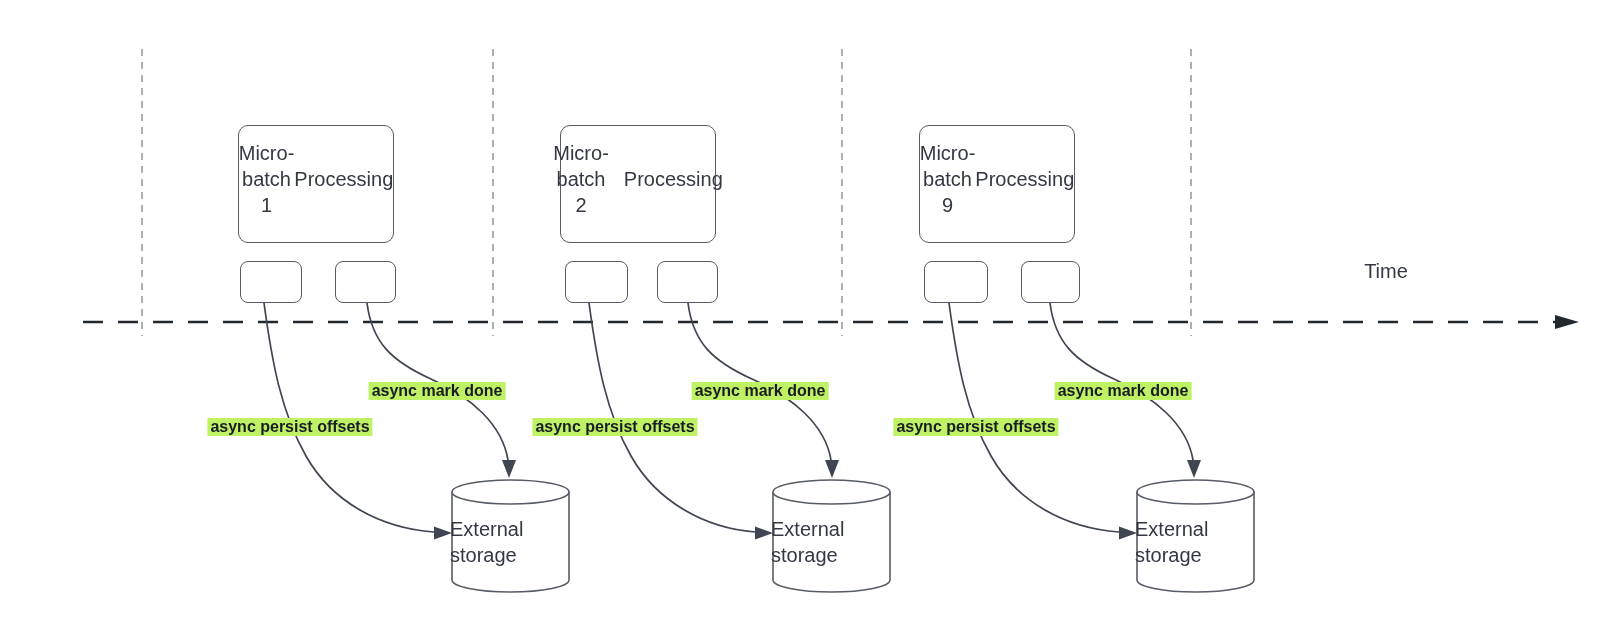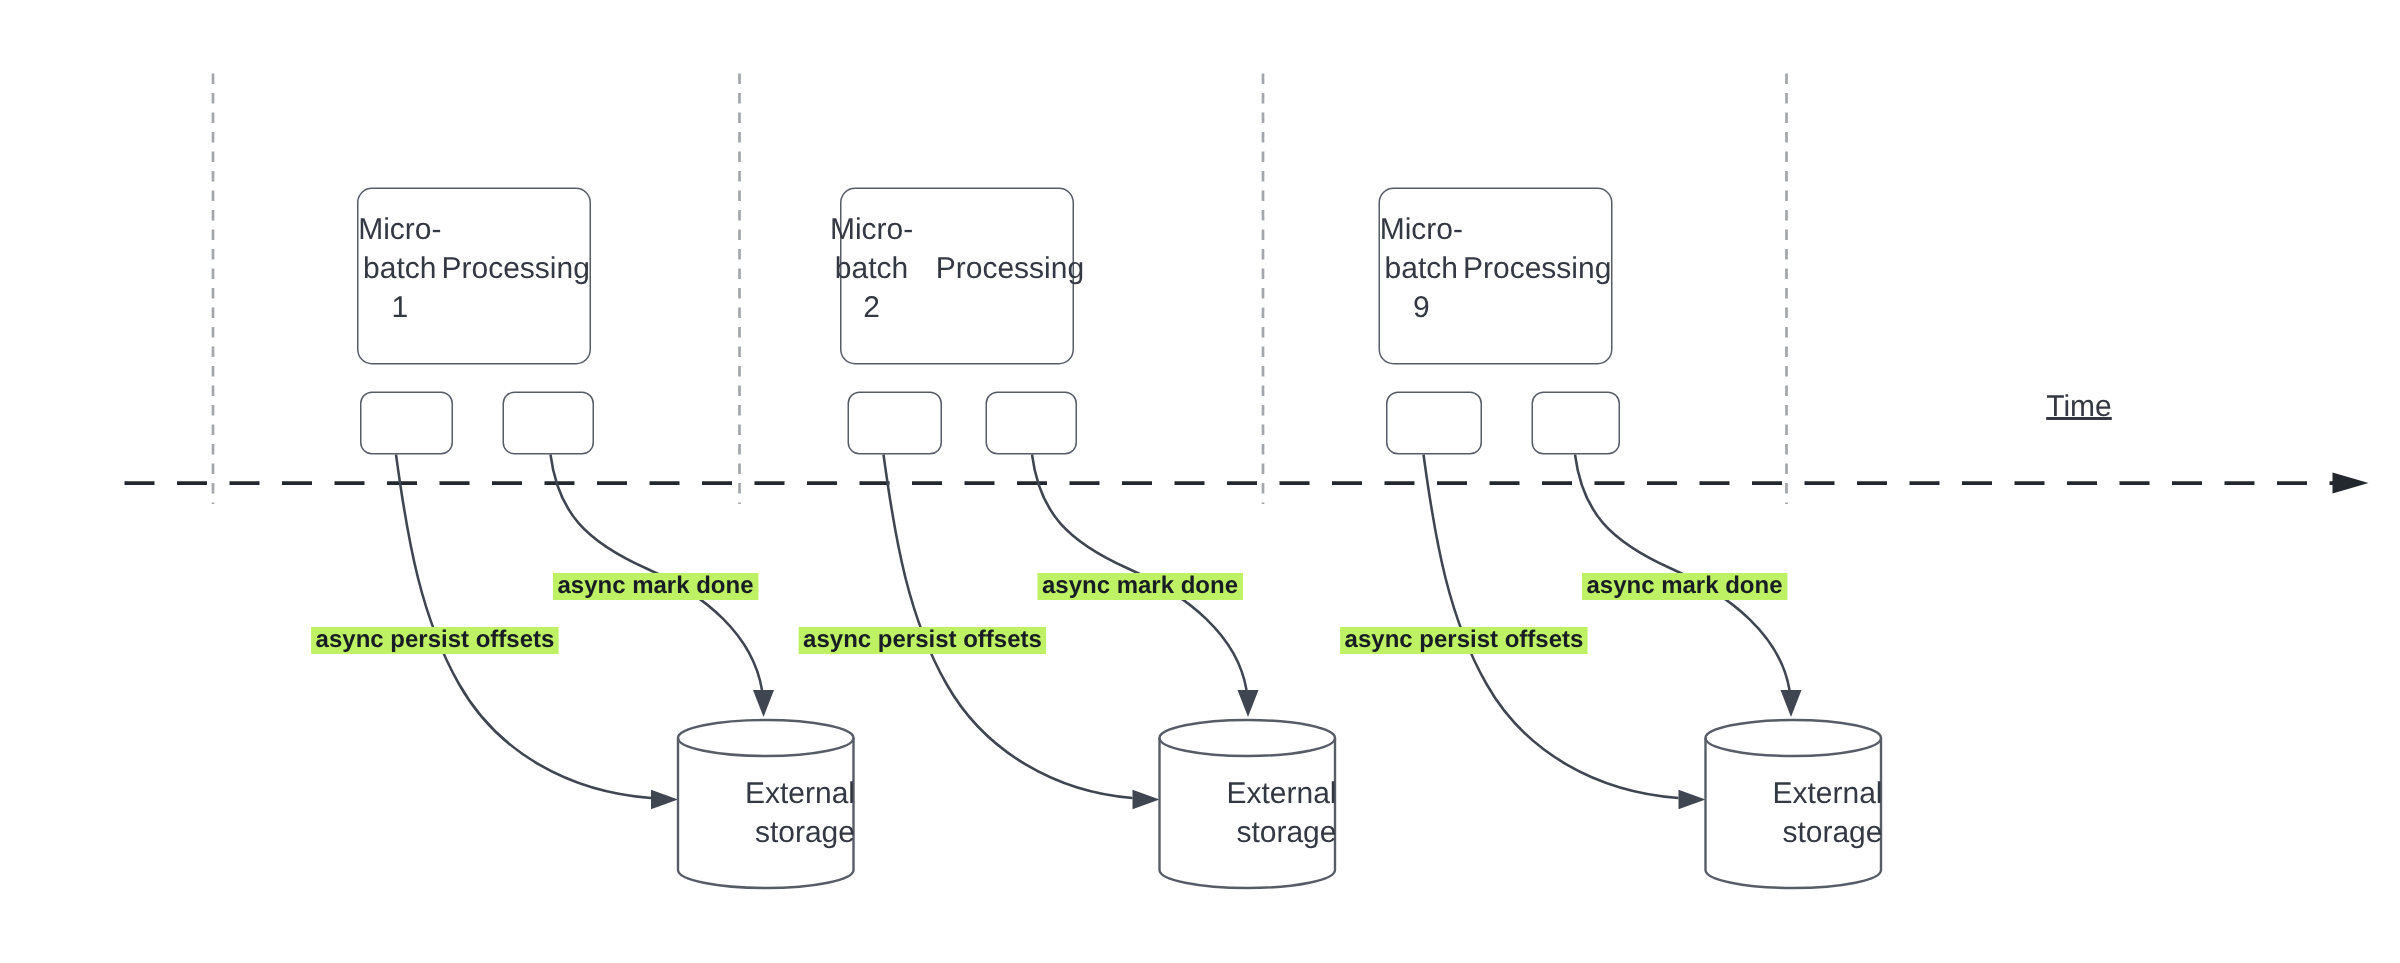--- a/index.html
+++ b/index.html
@@ -46,21 +46,21 @@
     white-space: nowrap;
     background: #bef264;
     padding: 0 3px;
     font-size: 16px;
     font-weight: bold;
     color: #181c24;
   }
   .storage-label {
     position: absolute;
     width: 120px;
-    text-align: right;
+    text-align: left;
     color: #343842;
     font-size: 20px;
     line-height: 26px;
   }
   .time-label {
     position: absolute;
     width: 120px;
     text-align: center;
     color: #343842;
     font-size: 20px;
@@ -140,15 +140,15 @@
   </div>
   <div class="smallbox" style="left:924px; top:261px; width:64px;"></div>
   <div class="smallbox" style="left:1021px; top:261px; width:59px;"></div>
   <div class="conn-label" style="left:976px; top:427px;">async persist offsets</div>
   <div class="conn-label" style="left:1123px; top:391px;">async mark done</div>
   <div class="storage-label" style="left:1135px; top:516px;">
     <div>External</div>
     <div>storage</div>
   </div>
 
-  <div class="time-label" style="left:1326px; top:260px;text-decoration:underline;">Time</div>
+  <div class="time-label" style="left:1326px; top:260px;">Time</div>
 
 </div>
 
 </body></html>

